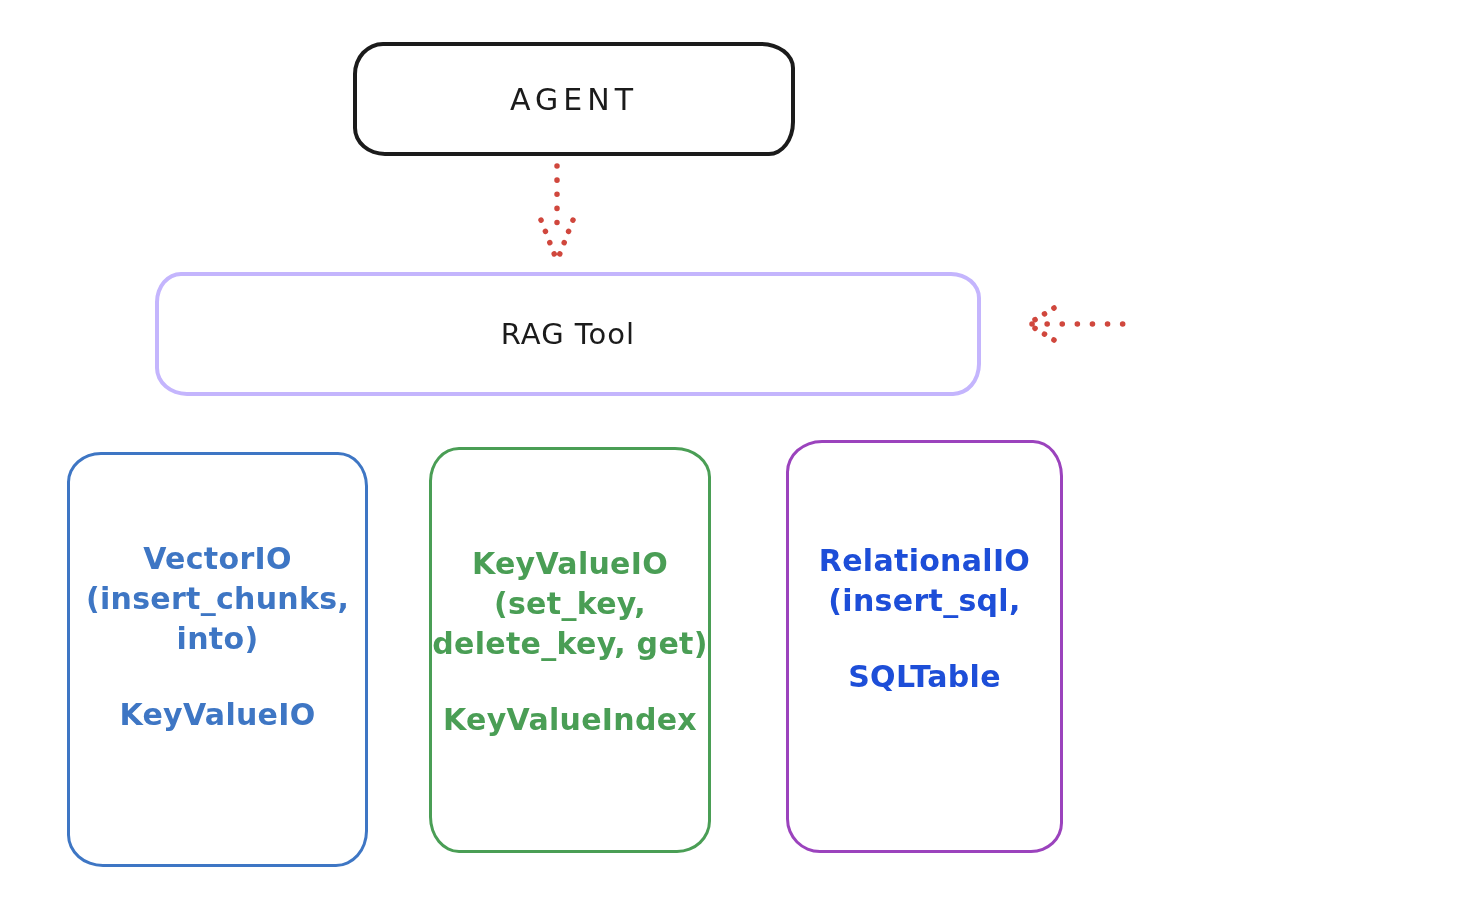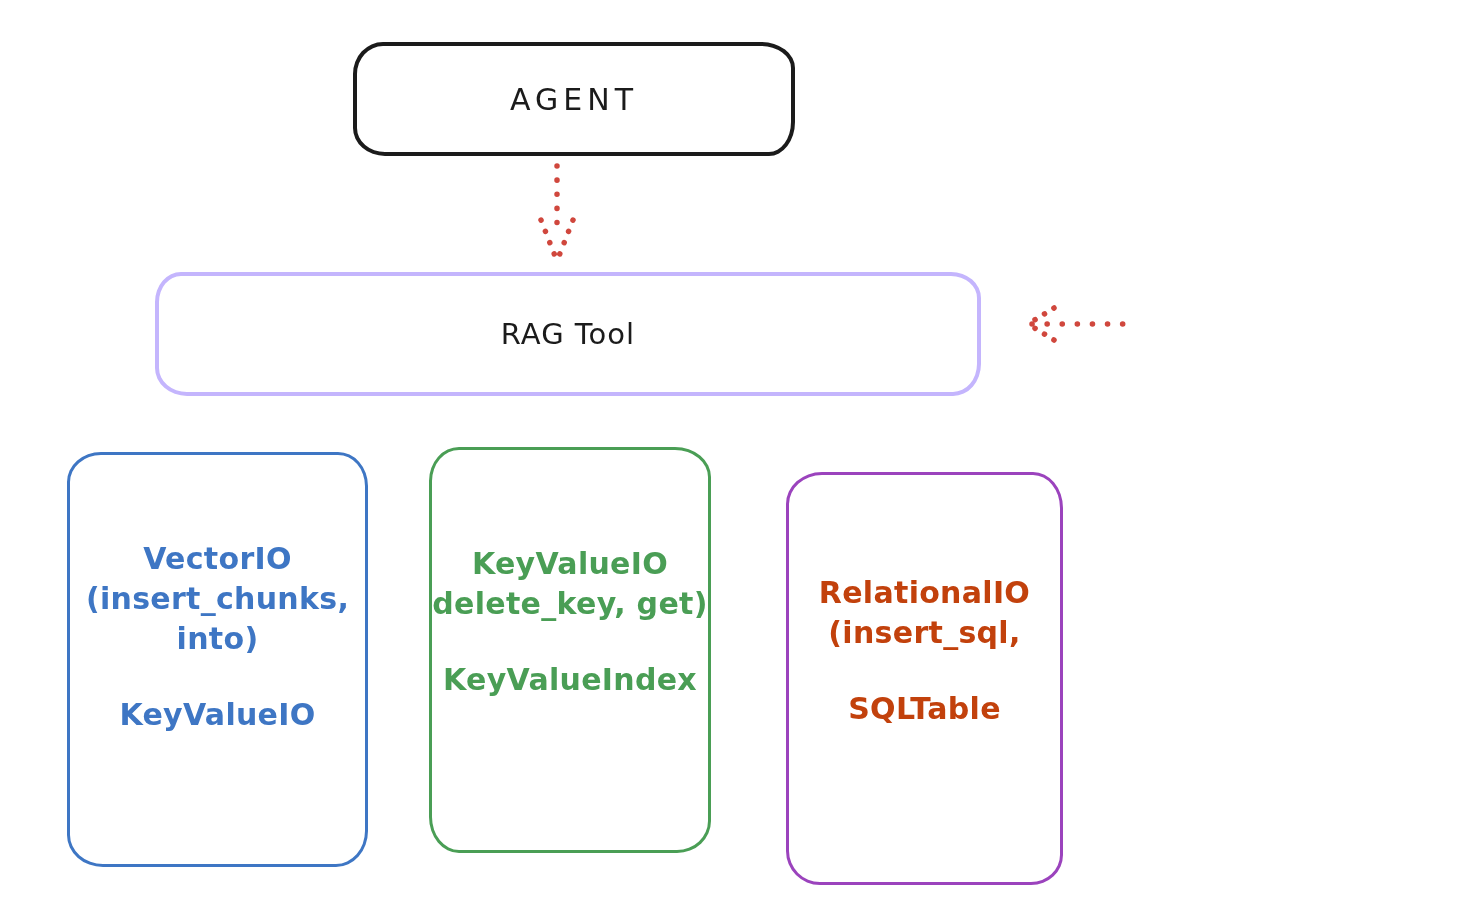--- a/index.html
+++ b/index.html
@@ -67,24 +67,23 @@
     padding-top: 84px;
   }
   .keyvalue-box {
     left: 429px; top: 447px; width: 282px; height: 406px;
     border-color: #4a9e55; color: #4a9e55;
     padding-top: 94px;
     border-radius: 30px 36px 34px 30px / 34px 30px 32px 36px;
   }
   .relational-box {
     left: 786px; top: 440px; width: 277px; height: 413px;
-    border-color: #9b43bd; color: #c2410c;
+    border-color: #9b43bd; color: #1d4ed8;
     padding-top: 98px;
     border-radius: 36px 30px 32px 34px / 32px 36px 30px 34px;
-    margin-top: 32px;
   }
 </style>
 </head>
 <body>
 
 <div class="canvas">
 
   <div class="sketch-box agent-box">
     <span class="agent-label">AGENT</span>
   </div>
@@ -109,20 +108,21 @@
       <div>VectorIO</div>
       <div>(insert_chunks,</div>
       <div>into)</div>
       <div class="io-index">KeyValueIO</div>
     </div>
   </div>
 
   <div class="sketch-box io-box keyvalue-box">
     <div class="io-text">
       <div>KeyValueIO</div>
+      <div>(set_key,</div>
       <div>delete_key, get)</div>
       <div class="io-index">KeyValueIndex</div>
     </div>
   </div>
 
   <div class="sketch-box io-box relational-box">
     <div class="io-text">
       <div>RelationalIO</div>
       <div>(insert_sql,</div>
       <div class="io-index">SQLTable</div>

